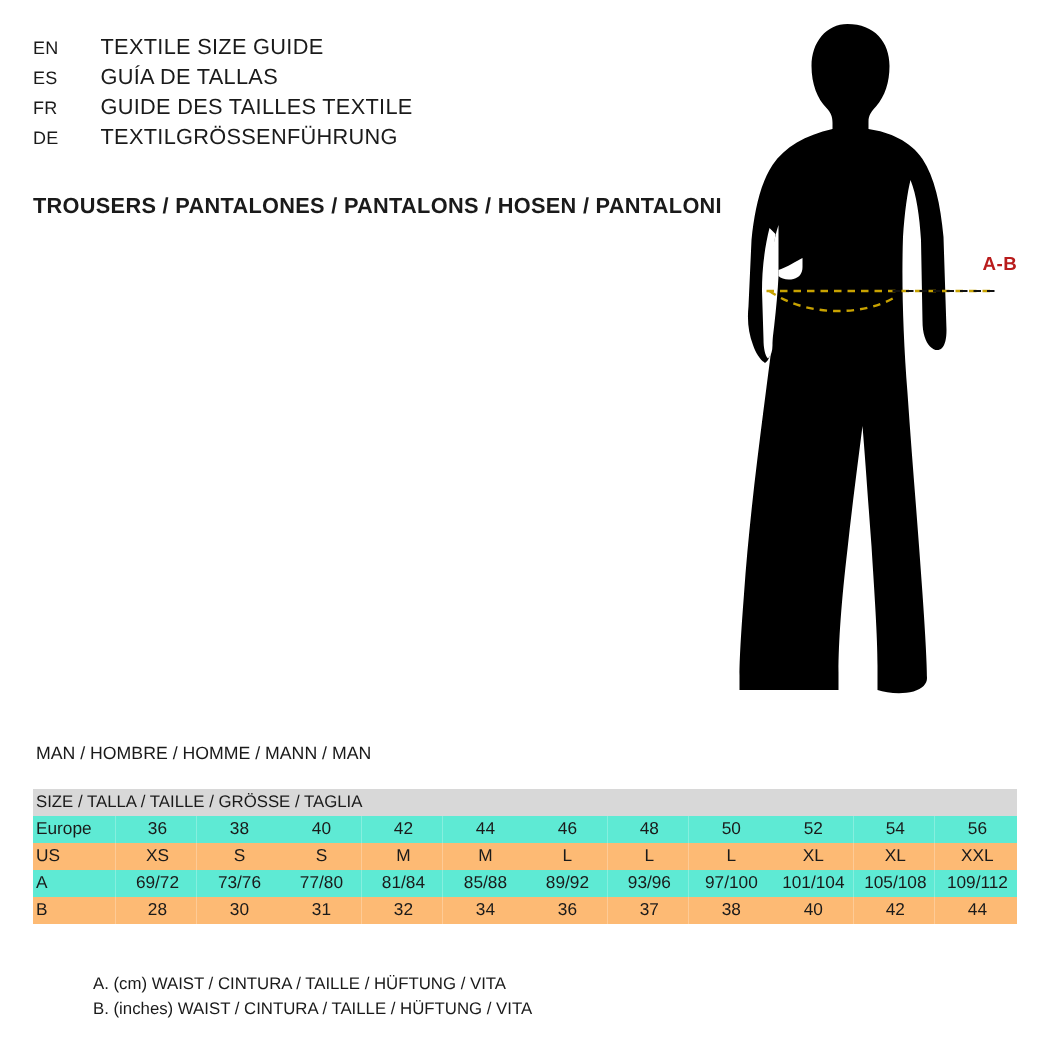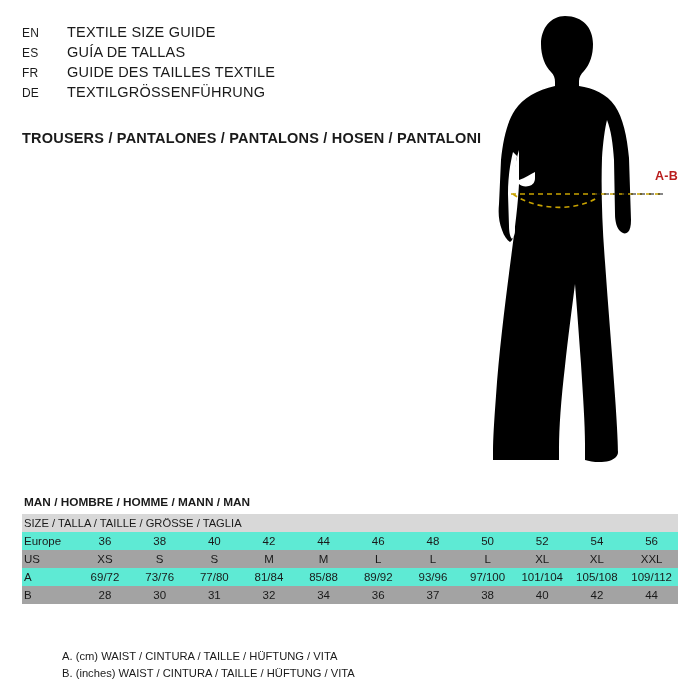--- a/index.html
+++ b/index.html
@@ -87,29 +87,29 @@
     table-layout: fixed;
   }
   table.size-table td {
     padding: 3px 0 3px 2px;
     height: 18px;
     vertical-align: middle;
     white-space: nowrap;
   }
   tr.row-title td {
     font-size: 11.8px;
-    font-weight: bold;
+    font-weight: normal;
     background: #ffffff;
-    padding-bottom: 5px;
+    padding-bottom: 17px;
   }
   tr.row-subtitle td {
     font-size: 11.2px;
     background: #d8d8d8;
   }
-  tr.shade td { background: #a3a3a3; }
+  tr.shade td { background: #fdba74; }
   tr.plain td { background: #5eead4; }
   td.label-col { width: 104px; padding-left: 2px; }
   td.val { width: 46px; text-align: center; }
 
   .footnotes {
     position: absolute;
     left: 22px;
     top: 648px;
     width: 600px;
   }

